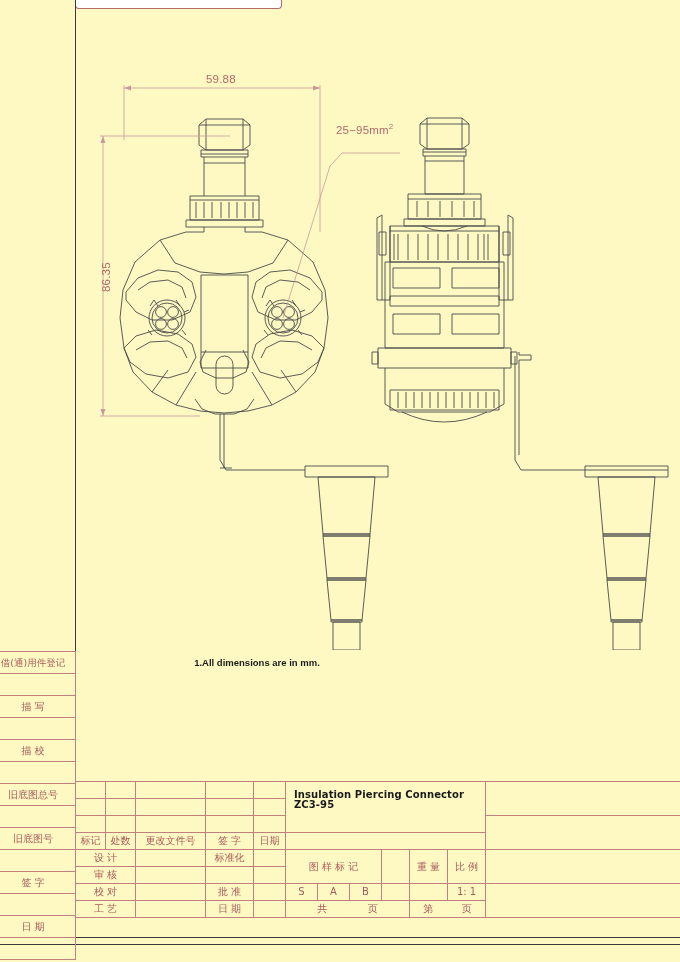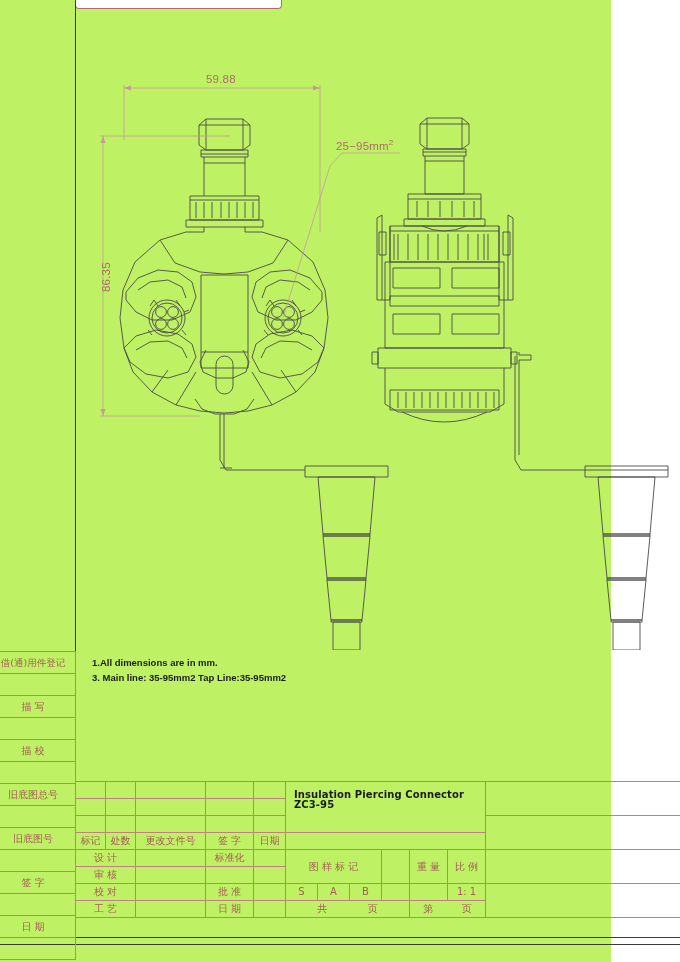--- a/index.html
+++ b/index.html
@@ -1,39 +1,39 @@
 <!DOCTYPE html>
 <html><head>
 <meta charset="utf-8">
 <style>
   html,body{margin:0;padding:0;background:#ffffff;}
   body{width:680px;height:962px;position:relative;overflow:hidden;
        font-family:"Liberation Sans","DejaVu Sans",sans-serif;}
 
   
-  #sheet{position:absolute;left:0;top:0;width:611px;height:962px;background:#bef264;}
+  #sheet{position:absolute;left:0;top:0;width:680px;height:962px;background:#fef9c3;}
 
   .vline-black{position:absolute;background:#3a3a3a;width:1px;}
   .hline-black{position:absolute;background:#3a3a3a;height:1px;}
 
   .topbox{position:absolute;left:75px;top:-14px;width:205px;height:22px;
           border:1px solid #b36b6b;border-top:none;border-radius:0 0 4px 4px;background:#fff;}
 
   
   #drawing{position:absolute;left:0;top:0;width:680px;height:650px;}
   #drawing svg{position:absolute;left:0;top:0;}
 
   .dimtext{position:absolute;color:#b06a6a;font-size:11.5px;letter-spacing:.2px;
            font-family:"Liberation Sans","DejaVu Sans",sans-serif;white-space:nowrap;}
   .dimtext.vert{transform:rotate(-90deg);transform-origin:left top;}
 
   
   #notes{position:absolute;left:92px;top:655px;width:330px;}
   #notes div{font-size:9.5px;font-weight:bold;color:#1b1b1b;line-height:15.2px;
-             font-family:"Liberation Sans","DejaVu Sans",sans-serif;}
+             font-family:"Liberation Sans","DejaVu Sans",sans-serif;text-align:center;}
 
   
   .tbl{position:absolute;border-collapse:collapse;table-layout:fixed;}
   .tbl td{border:1px solid #c08080;padding:0;text-align:center;vertical-align:middle;
           color:#a85a5a;font-size:10px;line-height:1;
           font-family:"DejaVu Sans","Liberation Sans",sans-serif;}
   .tbl td.blank{color:transparent;}
 
   
   #leftreg{left:-10px;top:651px;width:86px;}
@@ -231,28 +231,27 @@
 
         <path d="M283,318 L330,166 L342,153"></path>
         <path d="M342,153 L400,153"></path>
       </g>
     </svg>
 
     <div class="dimtext" style="left:206px;top:73px;">59.88</div>
 
     <div class="dimtext vert" style="left:100px;top:292px;">86.35</div>
 
-    <div class="dimtext" style="left:336px;top:138px;">
+    <div class="dimtext" style="left:336px;top:122px;">
       <span>25−95mm</span><sup style="font-size:8px;">2</sup>
     </div>
   </div>
 
   <div id="notes">
     <div>1.All dimensions are in mm.</div>
-    <div>3. Main line: 35-95mm2   Tap Line:35-95mm2</div>
   </div>
 
   <table class="tbl" id="leftreg">
     <tbody>
         <tr>
       <td style="font-size:9.5px;letter-spacing:0;">借(通)用件登记</td>
         </tr>
     <tr>
       <td class="blank"></td>
         </tr>

